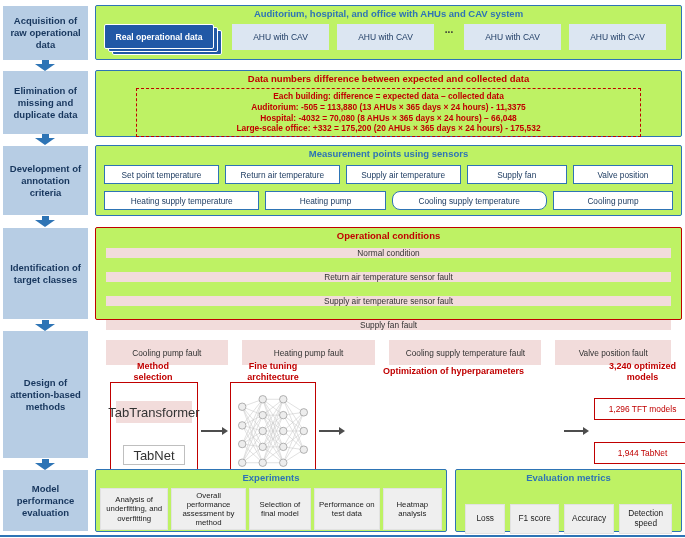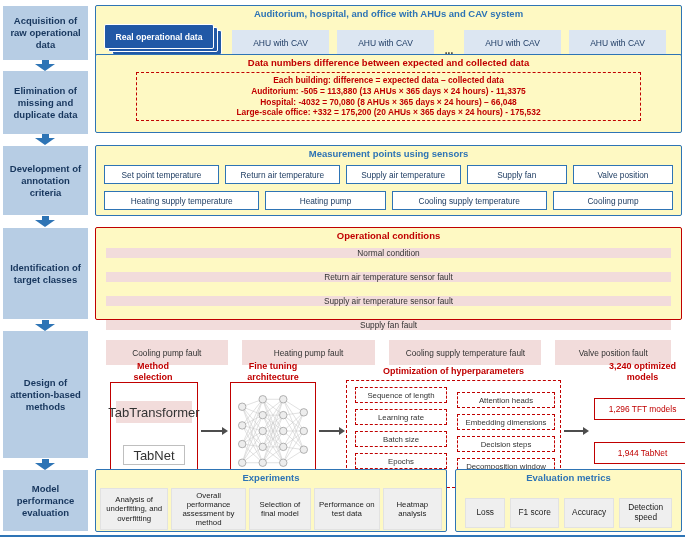--- a/index.html
+++ b/index.html
@@ -10,27 +10,27 @@
   .stage{position:absolute;left:3px;width:85px;background:#b7cde4;color:#17365d;
          font-weight:bold;font-size:9.5px;line-height:12px;text-align:center;
          display:flex;align-items:center;justify-content:center;padding:4px 5px;box-sizing:border-box;}
   .down-arrow{position:absolute;left:35px;width:20px;height:11px;}
   .down-arrow .stem{width:7px;height:4px;background:#2e74b5;margin:0 auto;}
   .down-arrow .head{width:0;height:0;border-left:10px solid transparent;border-right:10px solid transparent;
                     border-top:7px solid #2e74b5;margin:0 auto;}
 
   
   .panel{position:absolute;left:95px;width:587px;border:1.5px solid #2e74b5;border-radius:2px;
-         background:#fef9c3;box-sizing:border-box;}
+         background:#bef264;box-sizing:border-box;}
   .panel.red-border{border-color:#c00000;}
   .ptitle{text-align:center;font-weight:bold;font-size:9.5px;color:#2e74b5;margin-top:2px;line-height:12px;}
   .ptitle.red{color:#c00000;}
 
   
-  .p1-row{display:flex;align-items:flex-end;gap:8px;padding:4px 8px 0 8px;}
+  .p1-row{display:flex;align-items:flex-start;gap:8px;padding:4px 8px 0 8px;}
   .stack{position:relative;width:120px;height:32px;flex:0 0 120px;}
   .stack .layer{position:absolute;width:110px;height:25px;background:#2158a6;border:1px solid #ffffff;border-radius:2px;box-sizing:border-box;}
   .stack .l3{left:8px;top:6px;}
   .stack .l2{left:4px;top:3px;}
   .stack .l1{left:0;top:0;color:#fff;font-weight:bold;font-size:8.6px;display:flex;align-items:center;justify-content:center;text-align:center;}
   .ahu-box{flex:0 0 97px;height:26px;background:#dce6f2;color:#1f3c64;font-size:8.5px;
            display:flex;align-items:center;justify-content:center;text-align:center;}
   .dots{flex:0 0 14px;text-align:center;font-weight:bold;color:#333;font-size:10px;}
 
   
@@ -64,21 +64,21 @@
   .model-box{position:absolute;border:1px solid #c00000;background:#fff;color:#c00000;font-size:8.4px;height:22px;
              display:flex;align-items:center;justify-content:center;text-align:center;box-sizing:border-box;}
   .harrow{position:absolute;height:1.6px;background:#4d4d4d;top:70px;}
   .harrow::after{content:"";position:absolute;right:-2px;top:-3.2px;width:0;height:0;
                  border-left:6px solid #4d4d4d;border-top:4px solid transparent;border-bottom:4px solid transparent;}
 
   
   .exp-row{display:flex;gap:3px;padding:0 4px;margin-top:4px;}
   .exp-box{background:#efefef;border:1px solid #e2e2e2;color:#222;font-size:7.8px;line-height:9.2px;height:42px;
            display:flex;align-items:center;justify-content:center;text-align:center;box-sizing:border-box;padding:1px 2px;}
-  .met-row{display:flex;gap:5px;padding:0 9px;margin-top:14px;}
+  .met-row{display:flex;gap:5px;padding:0 9px;margin-top:20px;}
   .met-box{background:#efefef;border:1px solid #e2e2e2;color:#222;font-size:8.3px;line-height:9.6px;height:30px;
            display:flex;align-items:center;justify-content:center;text-align:center;box-sizing:border-box;padding:1px 3px;}
 
   .bottom-line{position:absolute;left:0;top:535px;width:685px;height:2px;background:#2e74b5;}
 </style>
 </head>
 <body>
 
 <div class="canvas">
 
@@ -131,21 +131,21 @@
         <div class="layer l1">Real operational data</div>
       </div>
       <div class="ahu-box">AHU with CAV</div>
       <div class="ahu-box">AHU with CAV</div>
       <div class="dots">...</div>
       <div class="ahu-box">AHU with CAV</div>
       <div class="ahu-box">AHU with CAV</div>
     </div>
   </div>
 
-  <div class="panel" style="top:54px;height:79px;">
+  <div class="panel" style="top:70px;height:67px;">
     <div class="ptitle red">Data numbers difference between expected and collected data</div>
     <div class="dash-red-box">
       <div class="red-line">Each building: difference = expected data – collected data</div>
       <div class="red-line">Auditorium: -505 = 113,880 (13 AHUs × 365 days × 24 hours) - 11,3375</div>
       <div class="red-line">Hospital: -4032 = 70,080 (8 AHUs × 365 days × 24 hours) – 66,048</div>
       <div class="red-line">Large-scale office: +332 = 175,200 (20 AHUs × 365 days × 24 hours) - 175,532</div>
     </div>
   </div>
 
   <div class="panel" style="top:145px;height:71px;">
@@ -153,21 +153,21 @@
     <div class="sensor-row r1">
       <div class="sensor-box" style="flex:1.15;">Set point temperature</div>
       <div class="sensor-box" style="flex:1.15;">Return air temperature</div>
       <div class="sensor-box" style="flex:1.15;">Supply air temperature</div>
       <div class="sensor-box" style="flex:1;">Supply fan</div>
       <div class="sensor-box" style="flex:1;">Valve position</div>
     </div>
     <div class="sensor-row r2">
       <div class="sensor-box" style="flex:1.3;">Heating supply temperature</div>
       <div class="sensor-box" style="flex:1;">Heating pump</div>
-      <div class="sensor-box" style="flex:1.3;">Cooling supply temperature</div>
+      <div class="sensor-box" style="flex:1.3;border-radius:8px;">Cooling supply temperature</div>
       <div class="sensor-box" style="flex:1;">Cooling pump</div>
     </div>
   </div>
 
   <div class="panel red-border" style="top:227px;height:93px;">
     <div class="ptitle red">Operational conditions</div>
     <div class="cond-row r1">
       <div class="cond-box" style="flex:1;">Normal condition</div>
       <div class="cond-box" style="flex:1.25;">Return air temperature sensor fault</div>
       <div class="cond-box" style="flex:1.25;">Supply air temperature sensor fault</div>
@@ -272,31 +272,20 @@
             <circle cx="78" cy="24" r="4" fill="#ededed" stroke="#9a9a9a" stroke-width="0.8"></circle>
             <circle cx="78" cy="44" r="4" fill="#ededed" stroke="#9a9a9a" stroke-width="0.8"></circle>
             <circle cx="78" cy="64" r="4" fill="#ededed" stroke="#9a9a9a" stroke-width="0.8"></circle>
           </svg>
       </div>
     </div>
 
     <div class="harrow" style="left:211px;width:24px;"></div>
 
     <div class="gtitle" style="left:253px;top:6px;width:185px;">Optimization of hyperparameters</div>
-    <div class="gbox dashed" style="left:238px;top:20px;width:215px;height:108px;">
-      <div class="hyper-box" style="left:8px;top:6px;width:92px;">Sequence of length</div>
-      <div class="hyper-box" style="left:8px;top:28px;width:92px;">Learning rate</div>
-      <div class="hyper-box" style="left:8px;top:50px;width:92px;">Batch size</div>
-      <div class="hyper-box" style="left:8px;top:72px;width:92px;">Epochs</div>
-      <div class="hyper-box" style="left:8px;top:94px;width:92px;">Dropout</div>
-      <div class="hyper-box" style="left:110px;top:11px;width:98px;">Attention heads</div>
-      <div class="hyper-box" style="left:110px;top:33px;width:98px;">Embedding dimensions</div>
-      <div class="hyper-box" style="left:110px;top:55px;width:98px;">Decision steps</div>
-      <div class="hyper-box" style="left:110px;top:77px;width:98px;">Decomposition window</div>
-    </div>
 
     <div class="harrow" style="left:456px;width:23px;"></div>
 
     <div class="gtitle" style="left:492px;top:1px;width:85px;">3,240 optimized models</div>
     <div class="model-box" style="left:486px;top:38px;width:97px;">1,296 TFT models</div>
     <div class="model-box" style="left:486px;top:82px;width:97px;">1,944 TabNet</div>
   </div>
 
   <div class="panel" style="top:469px;height:63px;width:352px;">
     <div class="ptitle">Experiments</div>

